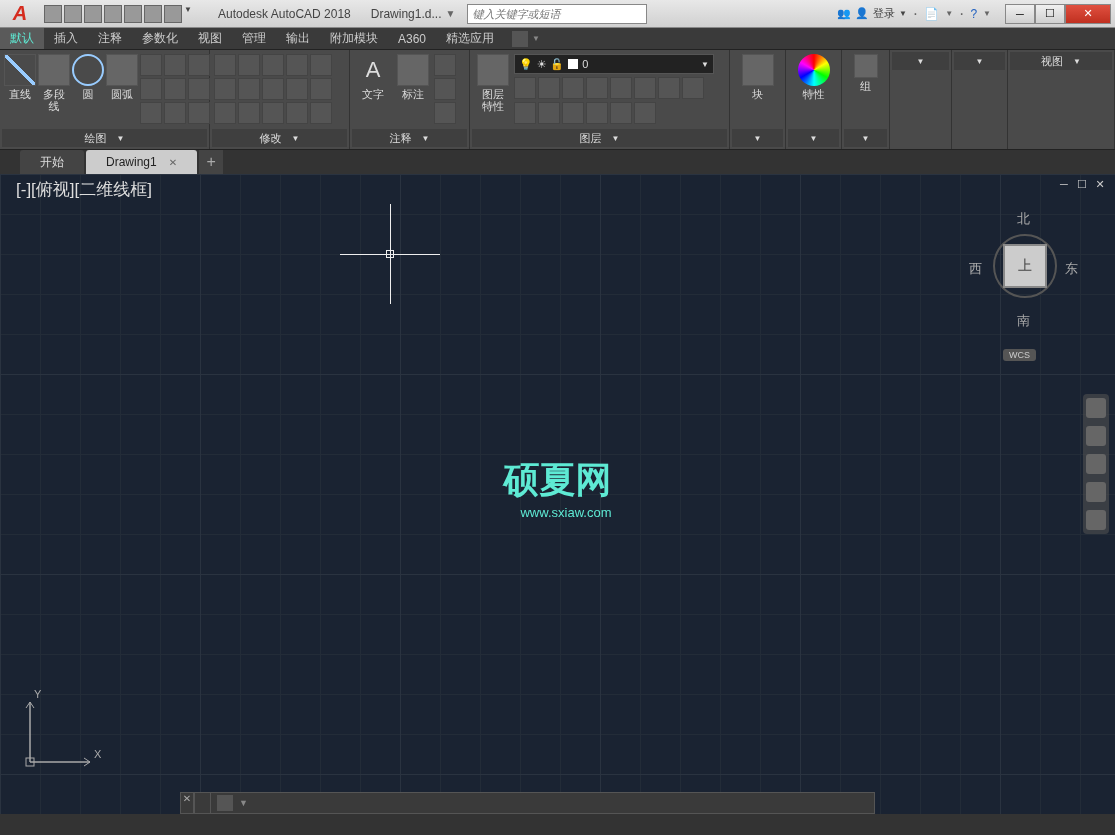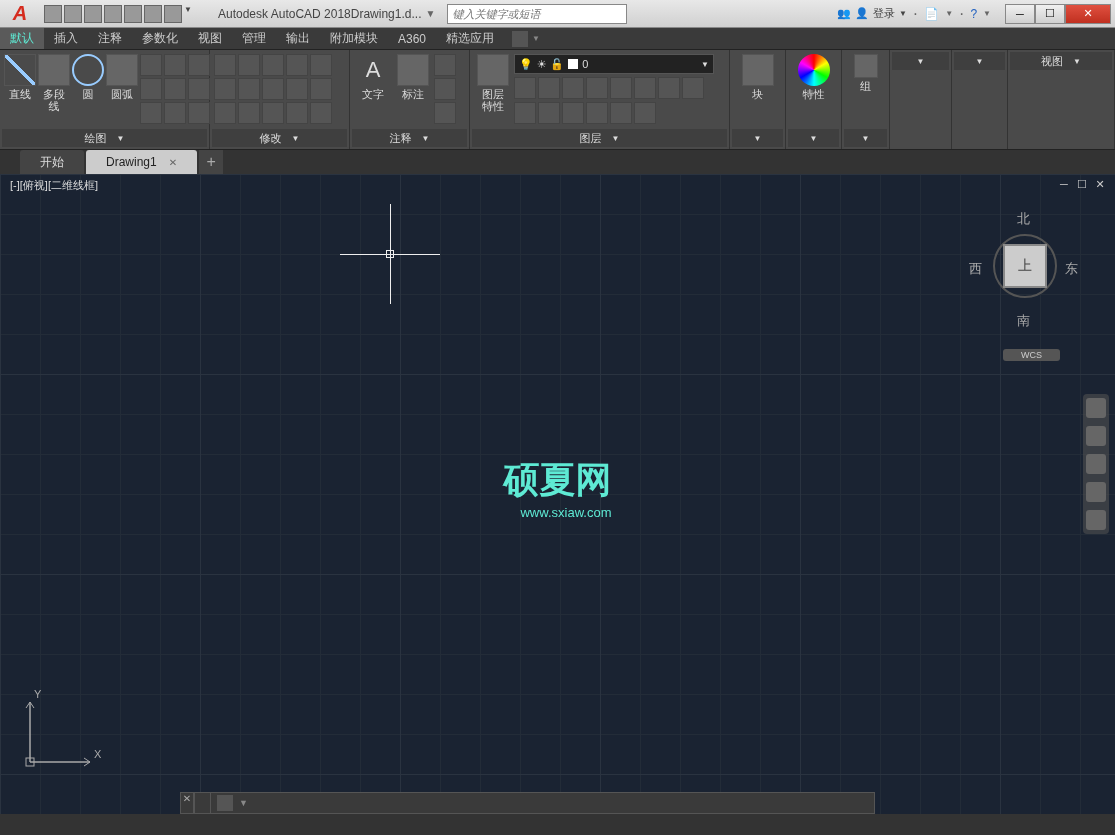--- a/index.html
+++ b/index.html
@@ -5,21 +5,21 @@
 * { margin: 0; padding: 0; box-sizing: border-box; font-family: "Microsoft YaHei", Arial, sans-serif; }
 body { width: 1115px; height: 835px; background: #333; overflow: hidden; position: relative; }
 
 
 .titlebar { height: 28px; background: linear-gradient(#e8e8e8, #d0d0d0); display: flex; align-items: center; border-bottom: 1px solid #888; }
 .app-logo { width: 40px; height: 28px; display: flex; align-items: center; justify-content: center; color: #d52b1e; font-weight: bold; font-size: 20px; font-style: italic; }
 .qat { display: flex; gap: 2px; padding: 0 4px; }
 .qat-btn { width: 18px; height: 18px; background: #999; border: 1px solid #666; cursor: pointer; }
 .qat-dropdown { width: 10px; font-size: 8px; color: #444; cursor: pointer; }
 .title-text { flex: 0 0 auto; margin-left: 20px; font-size: 12px; color: #444; text-align: center; }
-.title-file { font-size: 12px; color: #444; }
+.title-file { margin-left: 20px; font-size: 12px; color: #444; }
 .search-box { margin-left: 12px; width: 180px; height: 20px; background: #fff; border: 1px solid #888; font-size: 11px; padding: 0 4px; color: #888; font-style: italic; }
 .title-right { margin-left: auto; display: flex; align-items: center; gap: 6px; padding-right: 4px; }
 .login-area { font-size: 11px; color: #444; display: flex; align-items: center; gap: 4px; }
 .win-controls { display: flex; margin-left: 8px; }
 .win-btn { width: 30px; height: 20px; border: 1px solid #888; background: linear-gradient(#f0f0f0,#d0d0d0); display: flex; align-items: center; justify-content: center; font-size: 11px; cursor: pointer; }
 .win-close { background: linear-gradient(#e05040,#c03020); color: #fff; width: 46px; }
 
 
 .menubar { height: 22px; background: #3a3a3a; display: flex; align-items: stretch; border-bottom: 1px solid #222; }
 .menu-tab { padding: 0 10px; font-size: 12px; color: #ccc; display: flex; align-items: center; cursor: pointer; }
@@ -43,34 +43,34 @@
 
 
 .filetabs { height: 24px; background: #333; display: flex; align-items: stretch; padding-left: 20px; gap: 2px; }
 .file-tab { padding: 0 20px; font-size: 12px; color: #ddd; background: #444; display: flex; align-items: center; cursor: pointer; border-radius: 3px 3px 0 0; position: relative; }
 .file-tab.active { background: #ccc; color: #222; }
 .tab-close { margin-left: 12px; font-size: 10px; color: #666; }
 .tab-add { width: 24px; background: #444; display: flex; align-items: center; justify-content: center; color: #aaa; cursor: pointer; }
 
 
 .canvas-wrap { position: relative; height: 640px; background: #1a2332; }
-.viewport-label { position: absolute; top: 4px; left: 10px; color: #ddd; font-size: 11px; }
+.viewport-label { position: absolute; top: 4px; left: 16px; color: #ddd; font-size: 17px; }
 .viewport-ctrls { position: absolute; top: 4px; right: 8px; display: flex; gap: 4px; }
 .vp-ctrl { width: 14px; height: 14px; color: #ccc; font-size: 11px; cursor: pointer; text-align: center; }
 .grid-bg { position: absolute; inset: 0; background-image: linear-gradient(#2a3340 1px, transparent 1px), linear-gradient(90deg, #2a3340 1px, transparent 1px), linear-gradient(#232c38 1px, transparent 1px), linear-gradient(90deg, #232c38 1px, transparent 1px); background-size: 200px 200px, 200px 200px, 40px 40px, 40px 40px; }
 .crosshair { position: absolute; left: 370px; top: 60px; }
 .crosshair .h { position: absolute; width: 100px; height: 1px; background: #eee; top: 20px; left: -30px; }
 .crosshair .v { position: absolute; width: 1px; height: 100px; background: #eee; left: 20px; top: -30px; }
 .crosshair .box { position: absolute; width: 8px; height: 8px; border: 1px solid #eee; left: 16px; top: 16px; }
 .ucs { position: absolute; left: 20px; bottom: 40px; color: #aaa; font-size: 11px; }
 .ucs svg { stroke: #aaa; fill: none; }
 .viewcube { position: absolute; right: 30px; top: 30px; width: 120px; height: 160px; }
 .cube { width: 44px; height: 44px; background: #ccc; border: 2px solid #888; display: flex; align-items: center; justify-content: center; font-size: 14px; color: #444; position: absolute; left: 38px; top: 40px; }
 .compass { position: absolute; font-size: 13px; color: #aaa; }
-.wcs-badge { position: absolute; left: 38px; top: 145px; background: #555; color: #ccc; font-size: 9px; padding: 1px 18px; border-radius: 3px; }
+.wcs-badge { position: absolute; left: 38px; top: 145px; background: #555; color: #ccc; font-size: 9px; padding: 1px 6px; border-radius: 3px; }
 .navbar { position: absolute; right: 6px; top: 220px; width: 26px; background: rgba(80,80,80,0.6); border-radius: 4px; padding: 4px 0; display: flex; flex-direction: column; align-items: center; gap: 8px; }
 .nav-tool { width: 20px; height: 20px; background: #666; border-radius: 3px; cursor: pointer; }
 .watermark { position: absolute; left: 50%; top: 50%; transform: translate(-50%,-60%); text-align: right; color: #5eead4; pointer-events: none; }
 .watermark .big { font-size: 36px; font-weight: bold; }
 .watermark .small { font-size: 13px; }
 
 
 .cmdline { position: absolute; bottom: 0; left: 210px; right: 240px; height: 22px; background: #3a3a3a; display: flex; align-items: center; gap: 6px; padding: 0 6px; border: 1px solid #555; }
 .cmd-icon { width: 16px; height: 16px; background: #555; }
 .cmd-input { flex: 1; background: transparent; border: none; color: #aaa; font-size: 11px; font-style: italic; }

